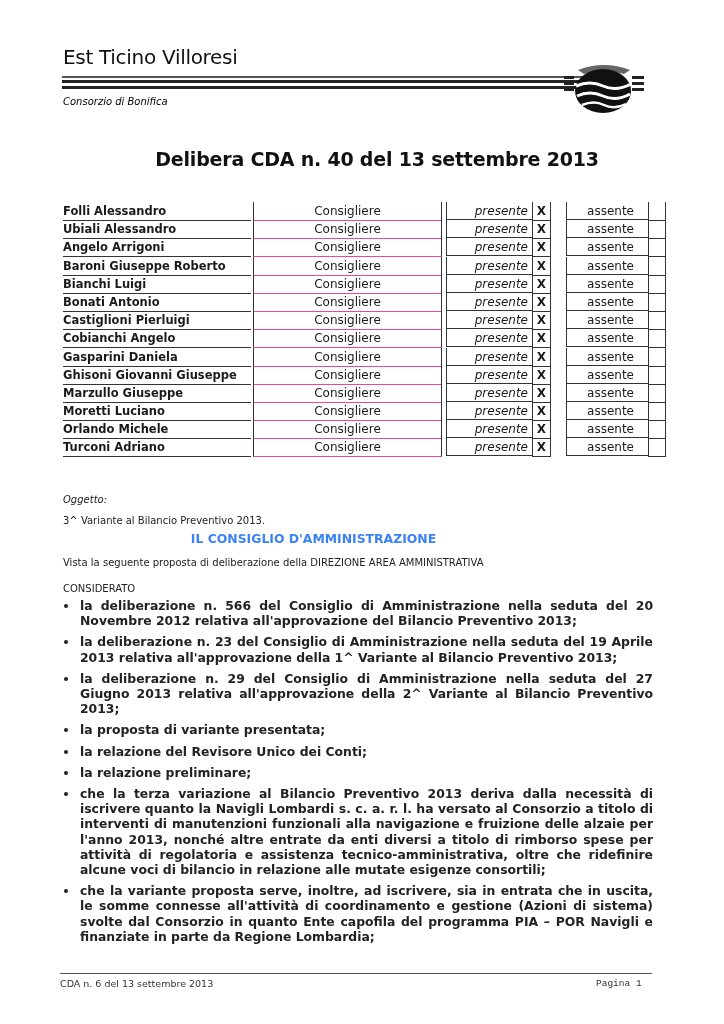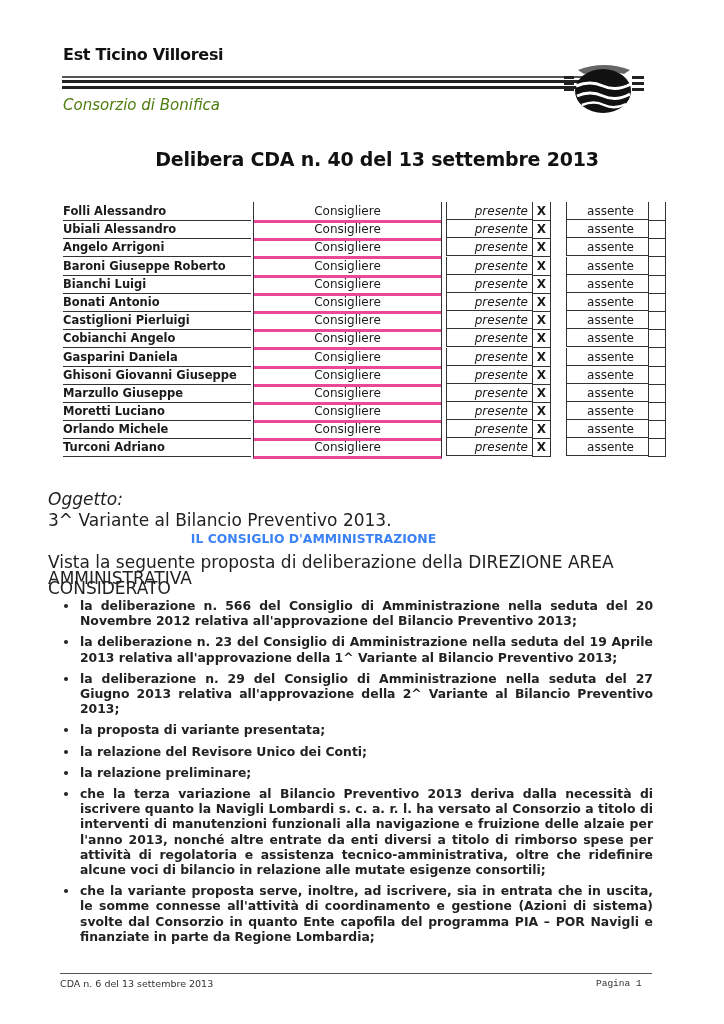--- a/index.html
+++ b/index.html
@@ -2,50 +2,50 @@
 <html><head>
   <meta charset="utf-8">
   <style>
     html, body { margin: 0; padding: 0; background: #ffffff; }
     body {
       width: 724px; height: 1024px; position: relative; overflow: hidden;
       font-family: "DejaVu Sans", sans-serif; color: #1a1a1a;
     }
     .org-name {
       position: absolute; left: 63px; top: 45px;
-      font-family: "DejaVu Sans", sans-serif; font-size: 16px; font-weight: bold;
+      font-family: "DejaVu Sans", sans-serif; font-size: 20px; font-weight: normal;
       letter-spacing: -0.3px; color: #111;
     }
     .rule-band {
       position: absolute; left: 62px; top: 76px; width: 550px; height: 16px;
     }
     .rule-band .l1 { position:absolute; left:0; right:0; top:0; height:2px; background:#555; }
     .rule-band .l2 { position:absolute; left:0; right:0; top:4px; height:3px; background:#222; }
     .rule-band .l3 { position:absolute; left:0; right:0; top:10px; height:3px; background:#222; }
     .logo { position: absolute; left: 564px; top: 58px; width: 80px; height: 58px; }
     .org-sub {
-      position: absolute; left: 63px; top: 96px; font-size: 15px; font-style: italic;
-      font-family: "DejaVu Sans", sans-serif; color: #4d7c0f;
+      position: absolute; left: 63px; top: 96px; font-size: 10px; font-style: italic;
+      font-family: "DejaVu Sans", sans-serif; color: #000000;
     }
     .title {
       position: absolute; left: 15px; width: 724px; top: 148px; text-align: center;
       font-size: 19px; font-weight: bold; color: #111; letter-spacing: -0.2px;
     }
     
     .attendance { position: absolute; left: 63px; top: 202px; width: 590px; }
     .att-row { position: relative; height: 18.2px; }
     .att-row .cell { position: absolute; top: 0; height: 18px; line-height: 18px; font-size: 12px; }
     .att-name { left: 0; width: 188px; font-weight: bold; border-bottom: 1px solid #333; font-size: 11.5px !important; }
-    .att-role { left: 190px; width: 187px; text-align: center; border-left: 1px solid #333; border-right: 1px solid #333; border-bottom: 3px solid #ec4899; }
+    .att-role { left: 190px; width: 187px; text-align: center; border-left: 1px solid #333; border-right: 1px solid #333; border-bottom: 1px solid #ec4899; }
     .att-pres { left: 383px; width: 86px; text-align: right; font-style: italic; border-left: 1px solid #333; border-bottom: 1px solid #333; padding-right: 4px; box-sizing: border-box; }
     .att-mark { left: 469px; width: 17px; text-align: center; font-weight: bold; border-left: 1px solid #333; border-right: 1px solid #333; border-bottom: 1px solid #333; }
     .att-abs { left: 503px; width: 82px; text-align: center; border-left: 1px solid #333; border-bottom: 1px solid #333; padding-left: 6px; box-sizing: border-box; }
     .att-absmark { left: 585px; width: 16px; border-left: 1px solid #333; border-right: 1px solid #333; border-bottom: 1px solid #333; }
 
-    .body-text { position: absolute; left: 48px; width: 590px; font-size: 17px; color: #222; line-height: 15.5px; }
+    .body-text { position: absolute; left: 63px; width: 590px; font-size: 10px; color: #222; line-height: 15.5px; }
     .subject-label { top: 492px; font-style: italic; }
     .subject-value { top: 513px; }
     .council-heading { position: absolute; left: 0; width: 597px; top: 531px; text-align: center; font-weight: bold; font-size: 12.4px; color: #3b82f6; margin-left: 15px; }
     .proposal { top: 555px; }
     .considerato { top: 581px; }
     .bullets { position: absolute; left: 63px; top: 598px; width: 590px; margin: 0; padding: 0; list-style: none; font-weight: bold; }
     .bullets li {
       position: relative; padding-left: 17px; font-size: 12.4px; line-height: 15.2px; color: #222;
       text-align: justify; margin-bottom: 6px;
     }

